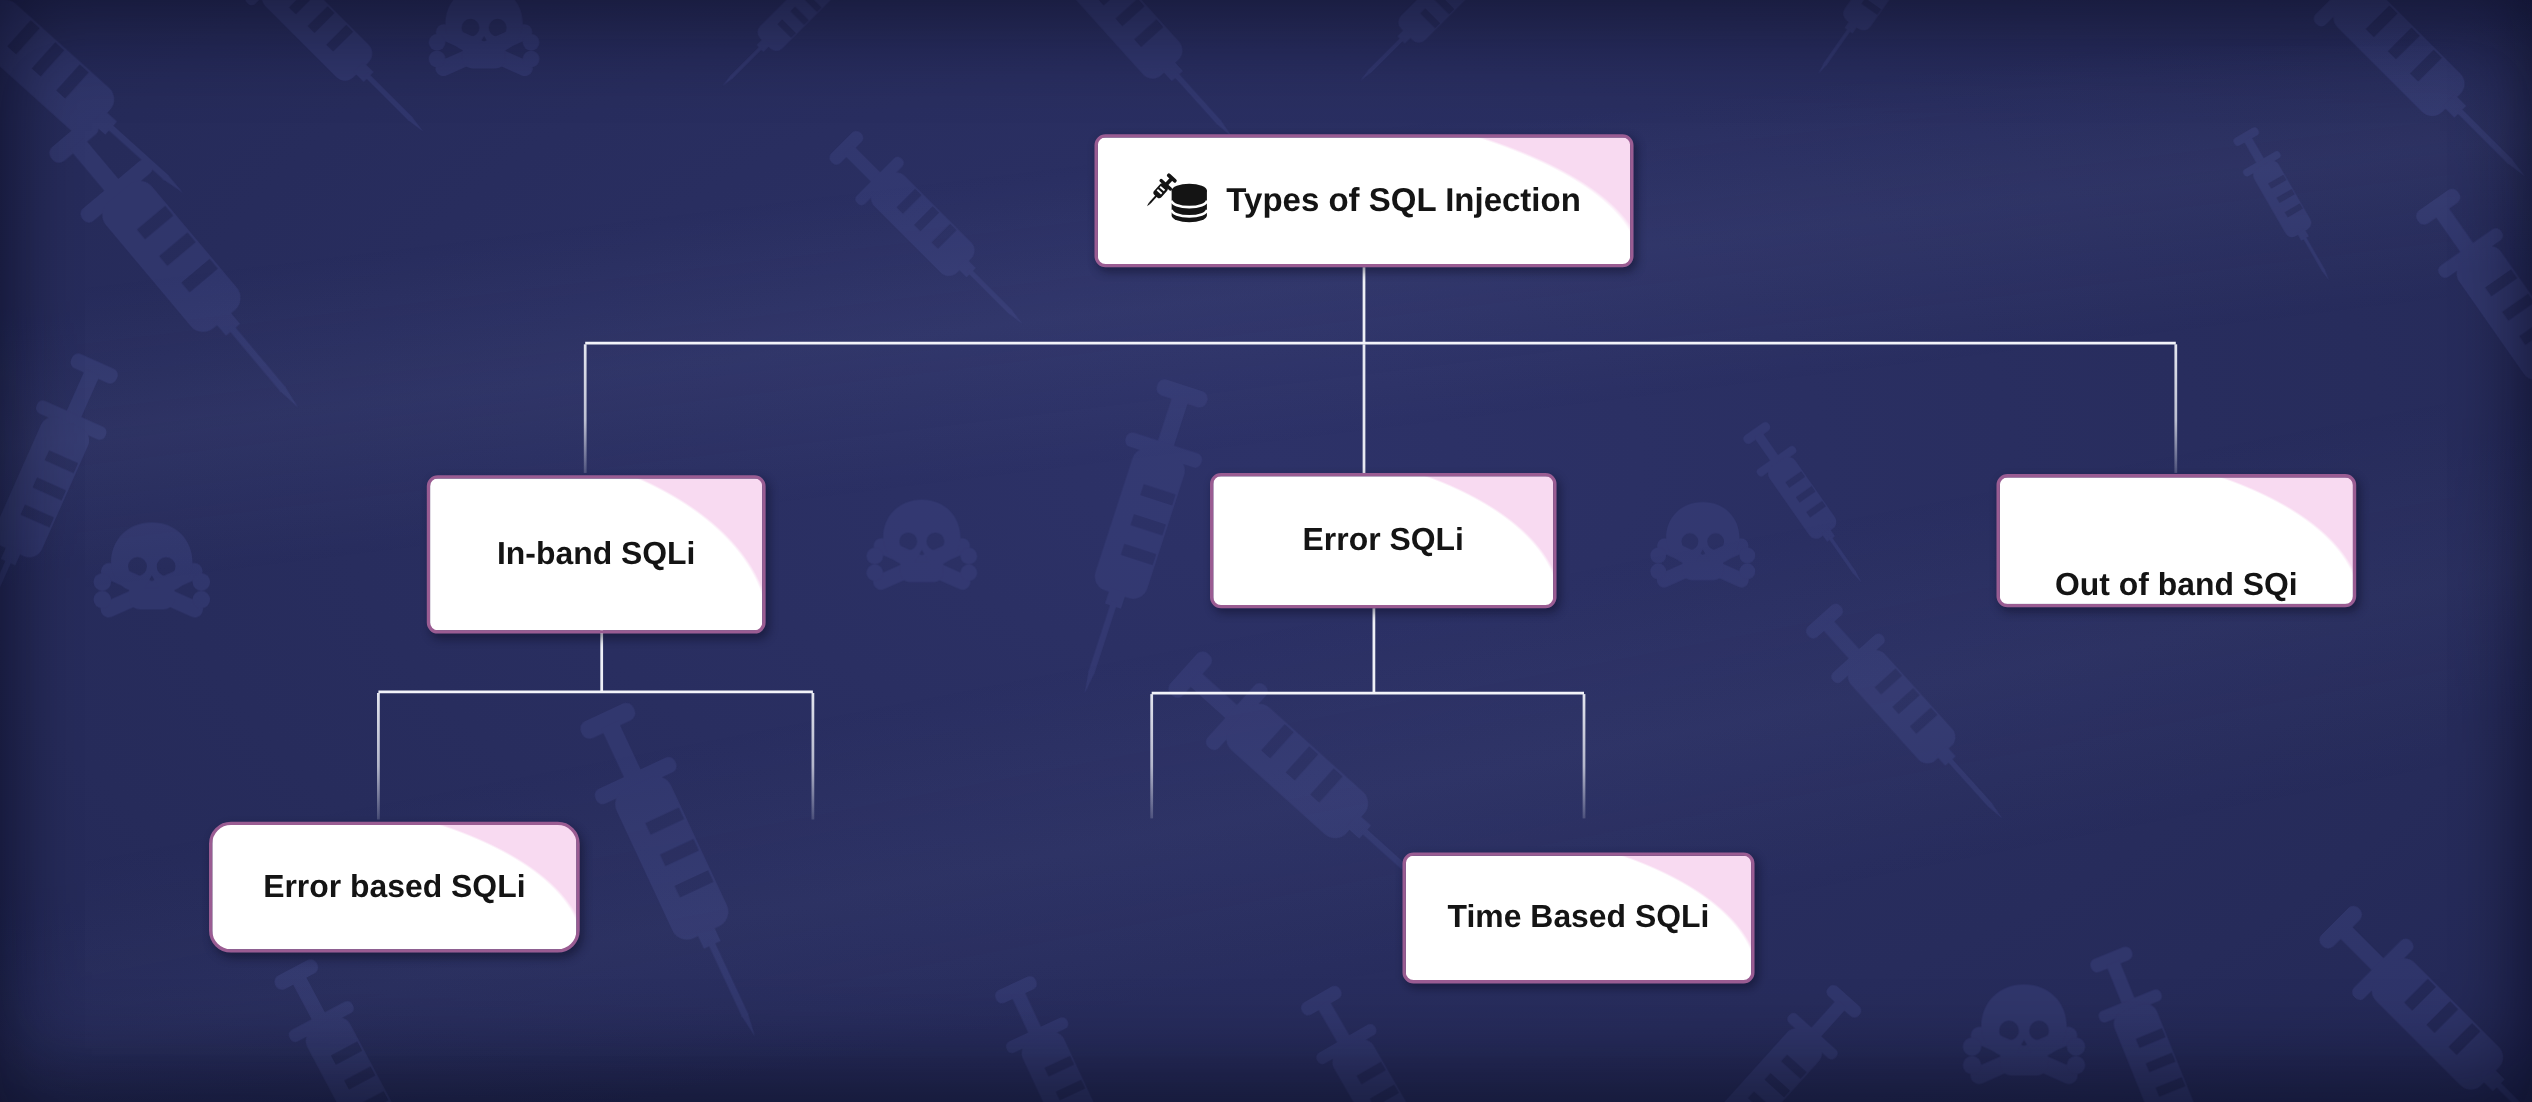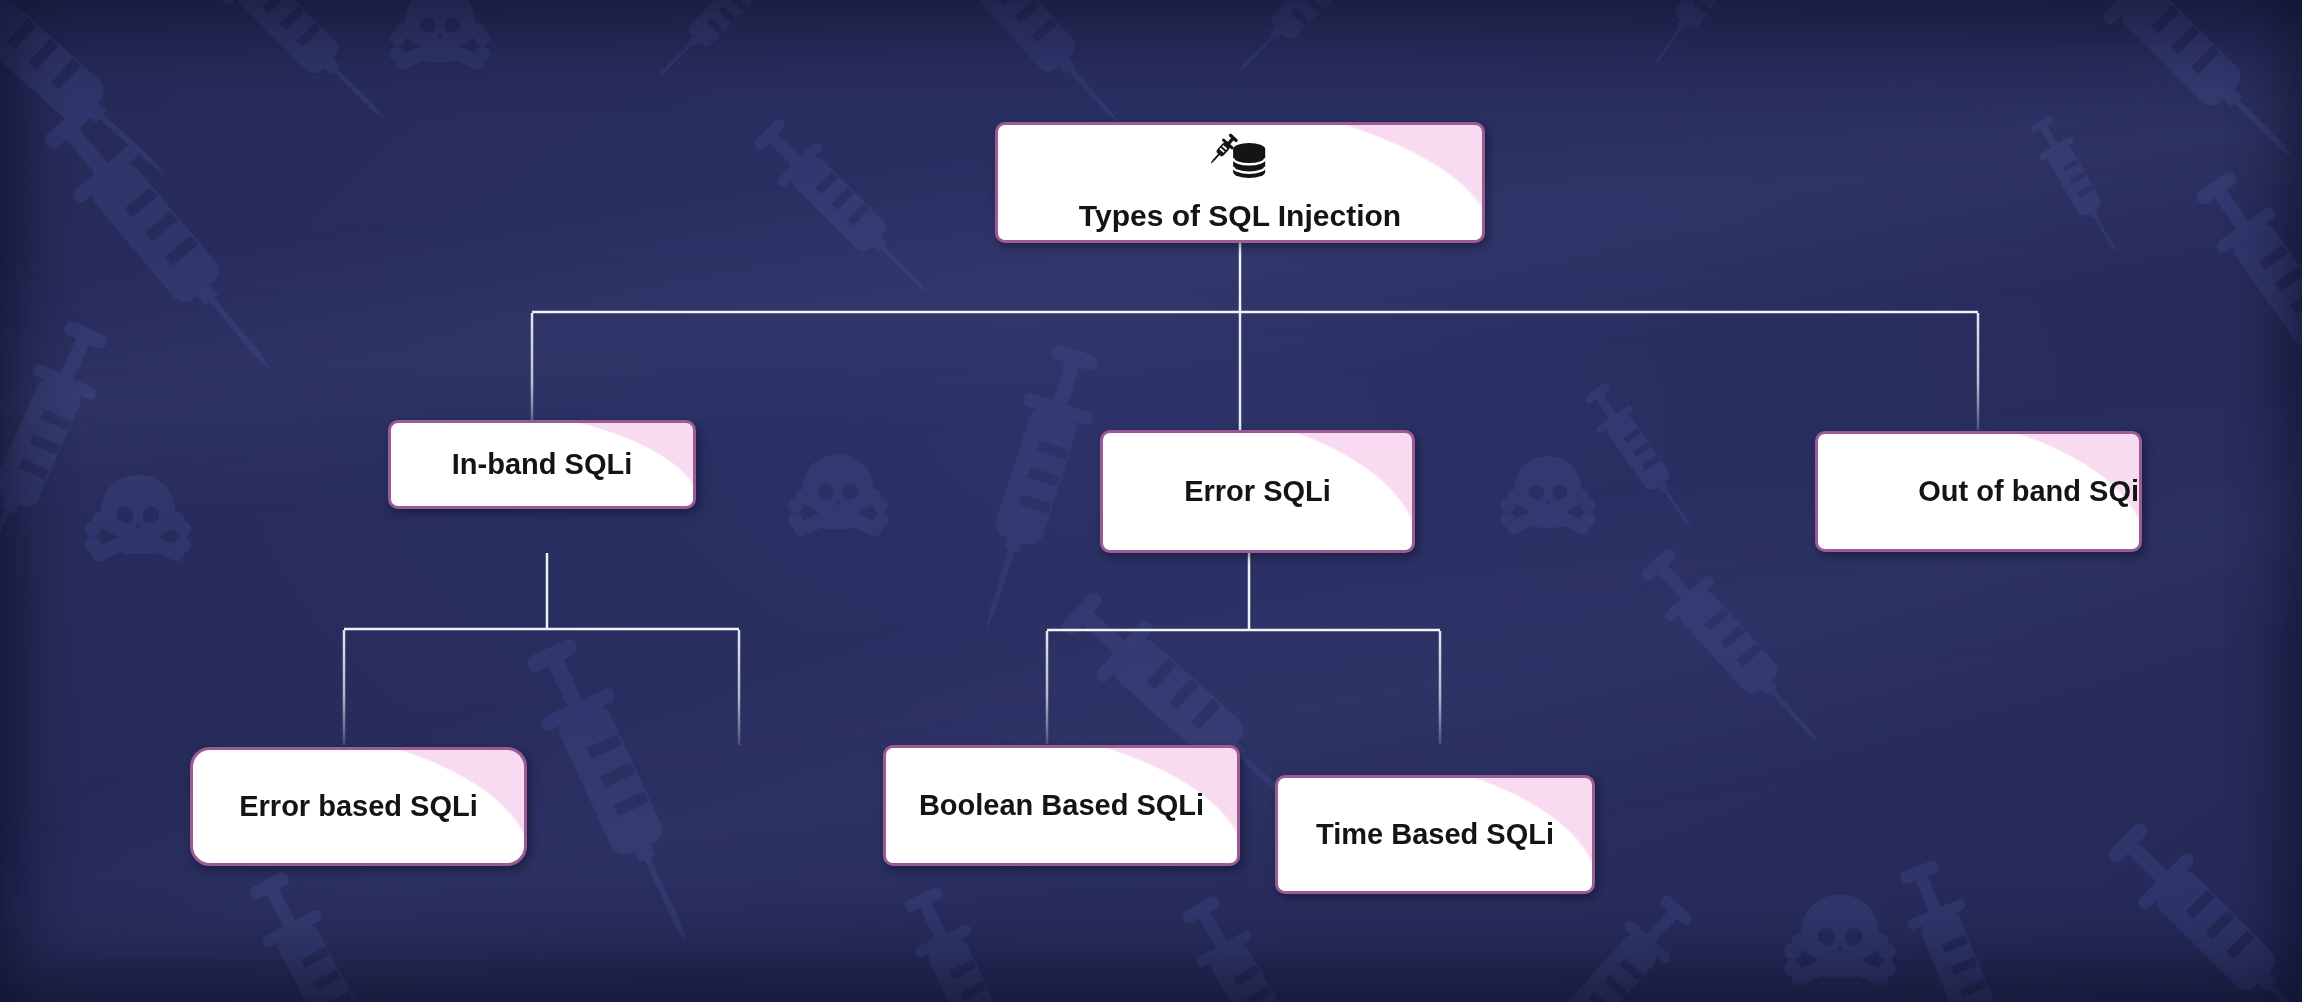--- a/index.html
+++ b/index.html
@@ -20,26 +20,26 @@
     background:linear-gradient(rgba(170,180,235,0) 0%, rgba(170,180,235,.055) 50%, rgba(170,180,235,0) 100%);}
   .beam-2{top:560px;left:-250px;width:2900px;height:340px;transform:rotate(-11deg);
     background:linear-gradient(rgba(170,180,235,0) 0%, rgba(170,180,235,.04) 50%, rgba(170,180,235,0) 100%);}
   .pattern,.connectors{position:absolute;top:0;left:0;width:2302px;height:1002px;}
   .node{
     position:absolute;box-sizing:border-box;
     display:flex;align-items:center;justify-content:center;gap:14px;
     background:radial-gradient(103% 128% at 0% 100%, #ffffff 98.6%, #f8daf1 99.6%);
     border:3px solid #9a5c92;border-radius:10px;
     box-shadow:3px 4px 9px rgba(8,8,28,.45);
-    color:#141414;font-weight:bold;font-size:29px;white-space:nowrap;flex-direction:column;
+    color:#141414;font-weight:bold;font-size:29px;white-space:nowrap;
   }
   .node.root{background:radial-gradient(103% 142% at 0% 100%, #ffffff 98.6%, #f8daf1 99.6%);font-size:30px;}
   .node-icon{display:flex;align-items:center;}
   .n-root{left:995px;top:122px;width:490px;height:121px;}
-  .n-inband{left:388px;top:420px;width:308px;height:89px;}
+  .n-inband{left:388px;top:432px;width:308px;height:144px;}
   .n-blind{left:1100px;top:430px;width:315px;height:123px;}
   .n-outofband{left:1815px;top:431px;width:327px;height:121px;align-items:flex-end;}
   .n-error{left:190px;top:747px;width:337px;height:119px;border-radius:20px;}
   .n-union{left:530px;top:747px;width:327px;height:119px;}
   .n-boolean{left:883px;top:745px;width:357px;height:121px;}
   .n-time{left:1275px;top:747px;width:320px;height:119px;margin-top:28px;}
 </style>
 </head>
 <body>
 
@@ -173,21 +173,18 @@
 
   <div class="node n-outofband">
     <span class="node-label">Out of band SQi</span>
   </div>
 
   <div class="node n-error">
     <span class="node-label">Error based SQLi</span>
   </div>
 
 
-  <div class="node n-boolean">
-    <span class="node-label">Boolean Based SQLi</span>
-  </div>
 
   <div class="node n-time">
     <span class="node-label">Time Based SQLi</span>
   </div>
 
 </div>
 
 </body></html>

